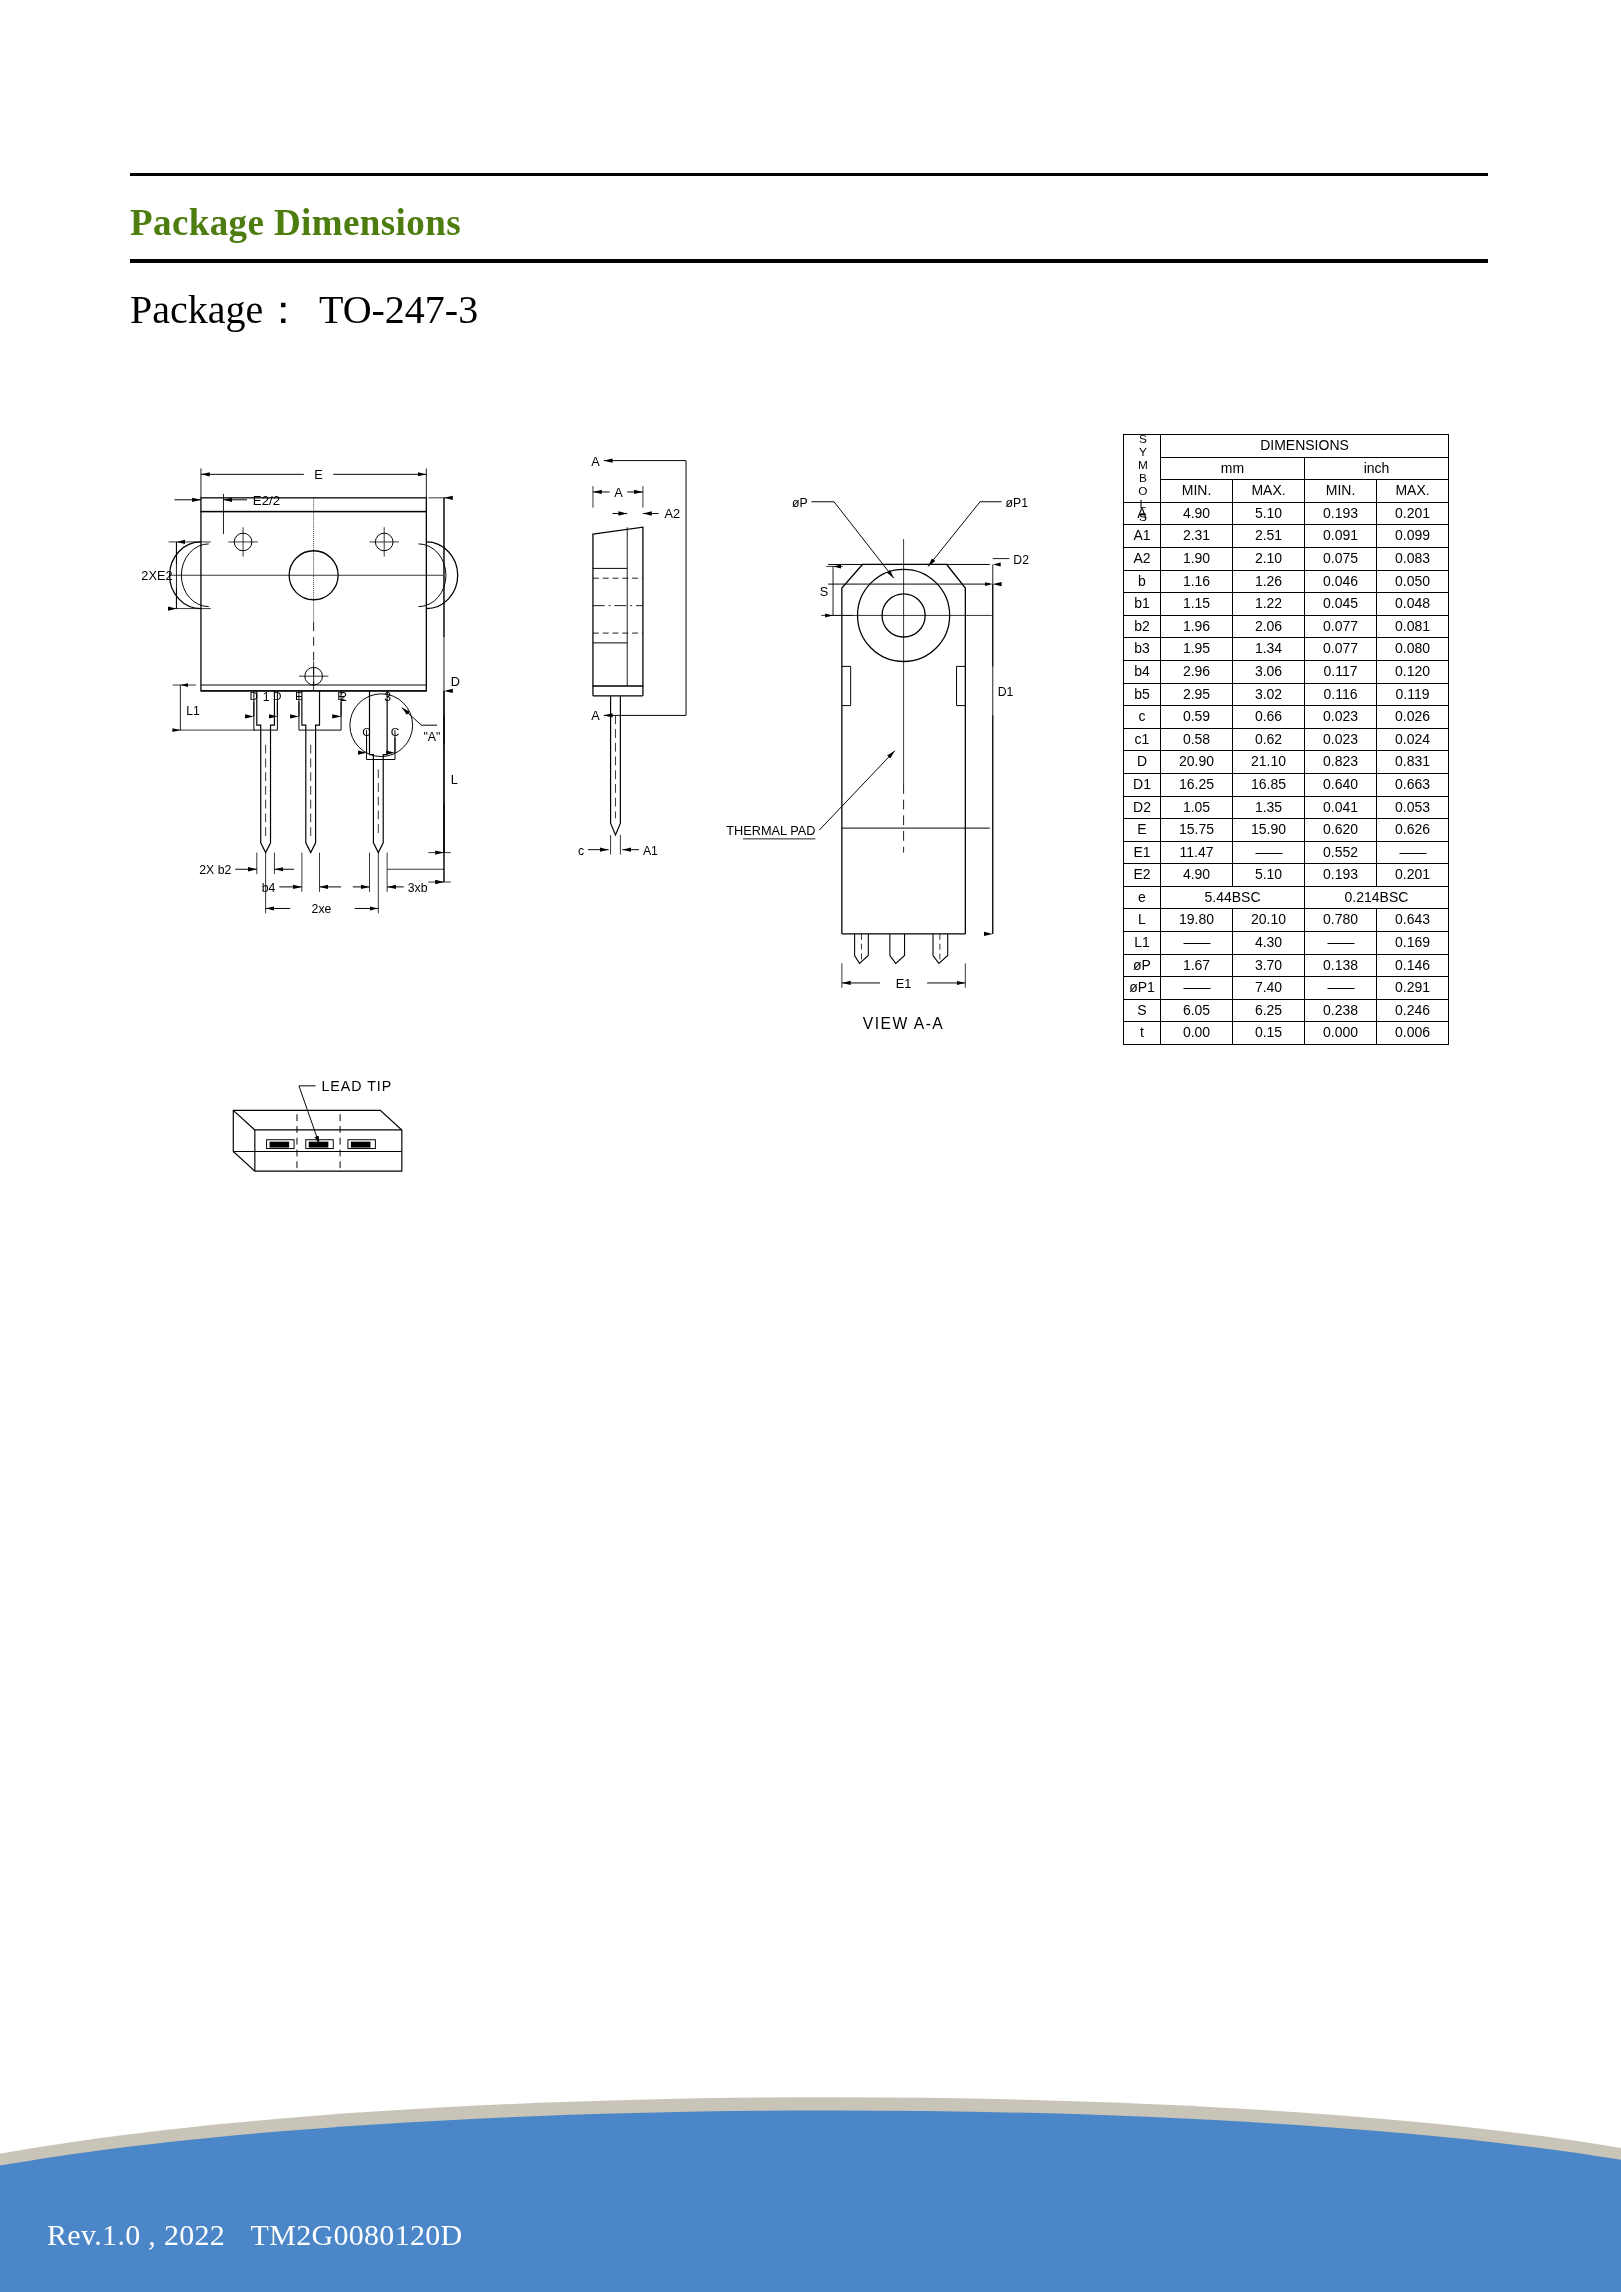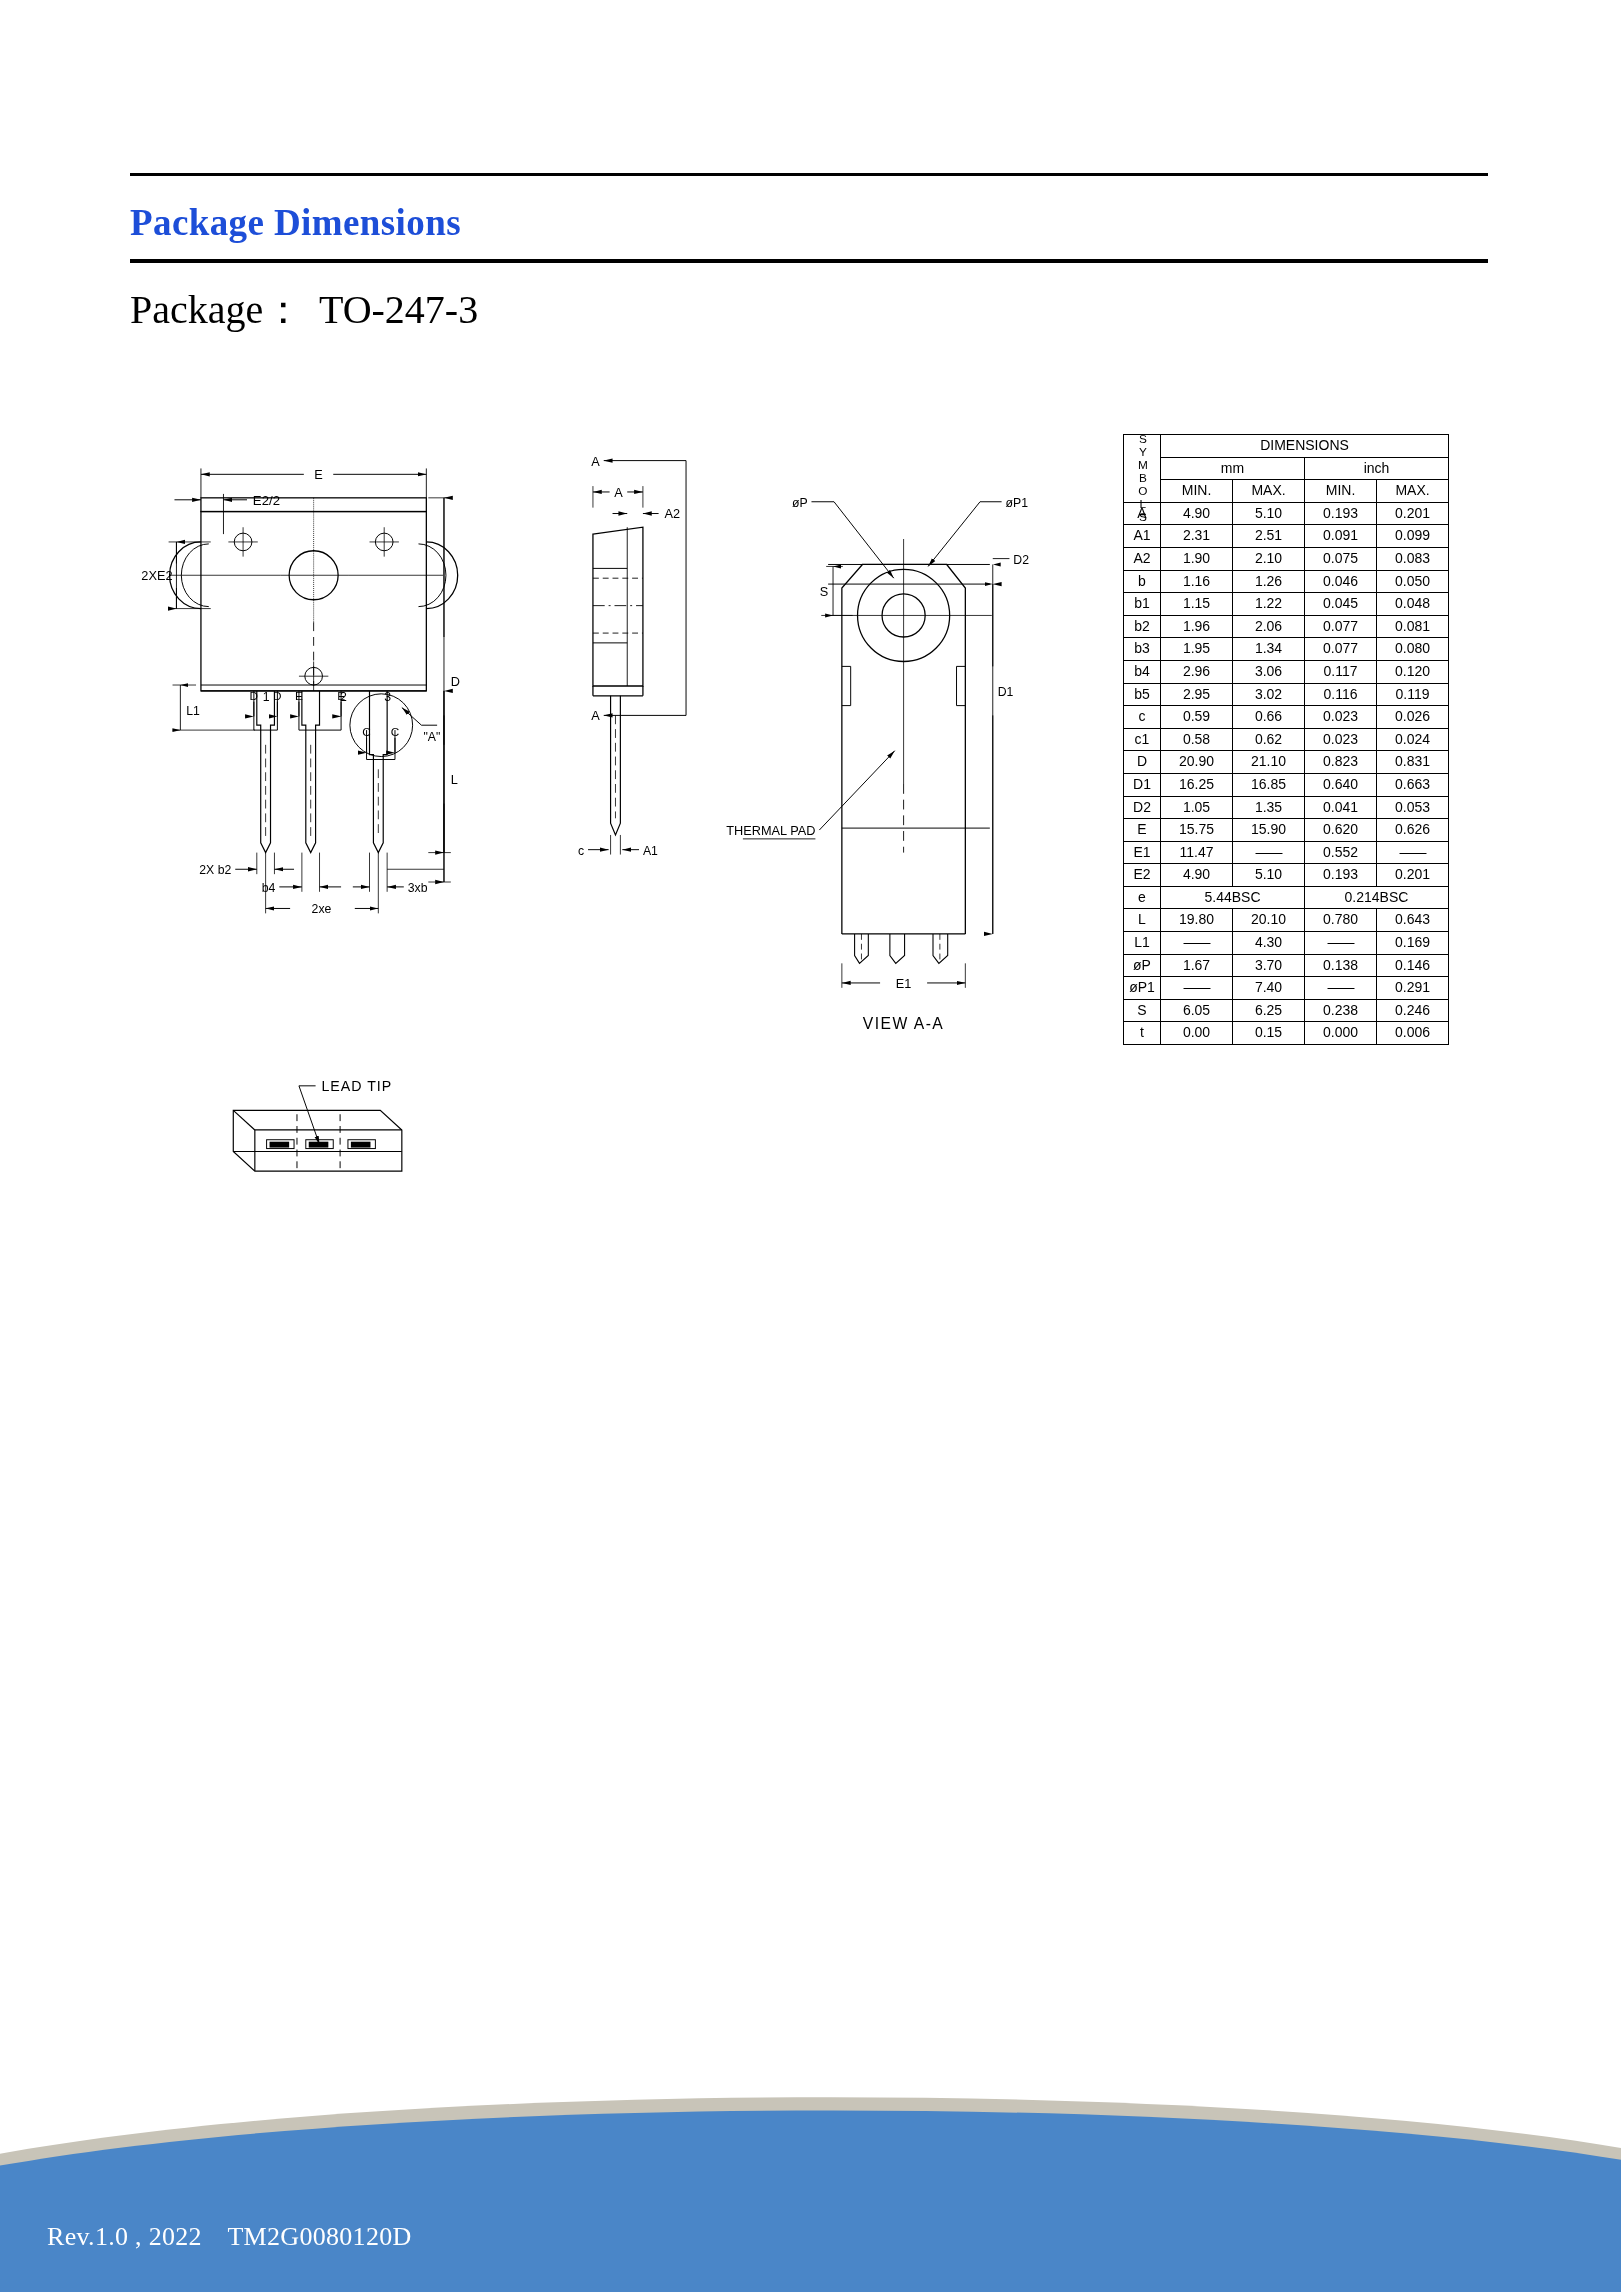--- a/index.html
+++ b/index.html
@@ -30,21 +30,21 @@
     border-top: 3.9px solid #000;
   }
   #page-title {
     position: absolute;
     left: 130px;
     top: 201px;
     font-family: "Liberation Serif", serif;
     font-weight: bold;
     font-size: 37px;
     letter-spacing: 0.4px;
-    color: #1d4ed8;
+    color: #4d7c0f;
     white-space: nowrap;
   }
   #header-rule-bottom {
     position: absolute;
     left: 130px;
     top: 259px;
     width: 1358px;
     height: 0;
     border-top: 4.9px solid #000;
   }
@@ -116,21 +116,21 @@
     bottom: 0;
     width: 1621px;
     height: 196px;
   }
   #footer-text {
     position: absolute;
     left: 47px;
     bottom: 41px;
     color: #ffffff;
     font-family: "Liberation Serif", serif;
-    font-size: 26px;
+    font-size: 30px;
     white-space: nowrap;
     letter-spacing: 0.3px;
   }
   #footer-text .rev { margin-right: 25.5px; }
 </style>
 </head>
 <body>
 
 <div id="page">
 

